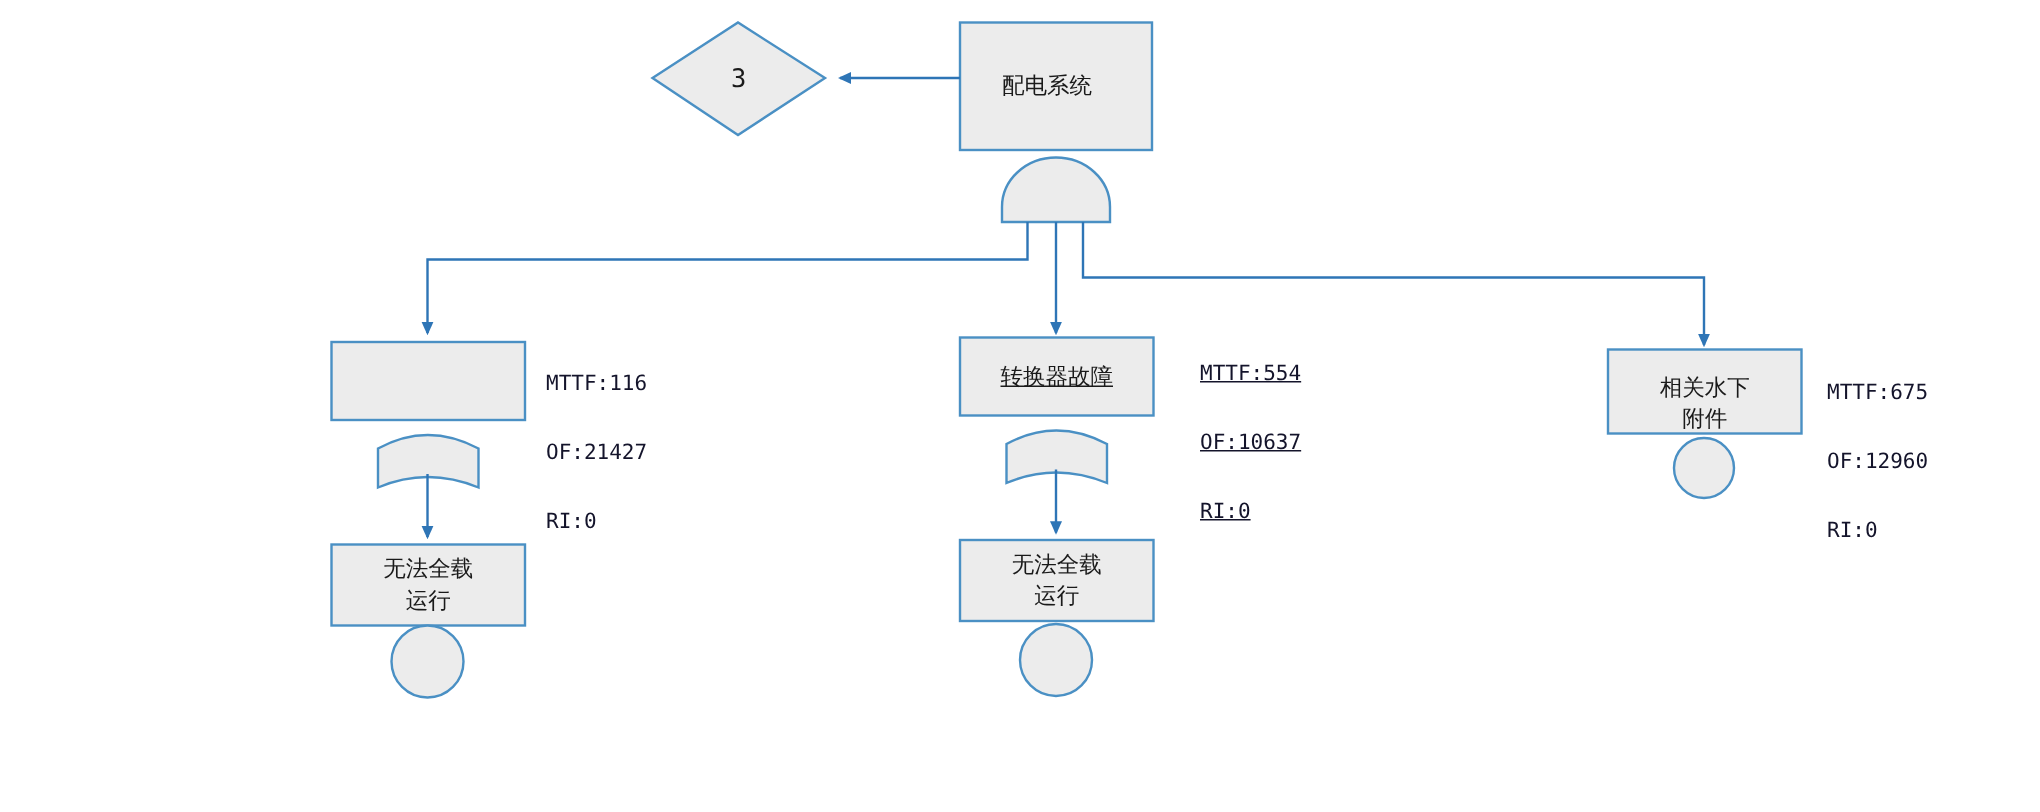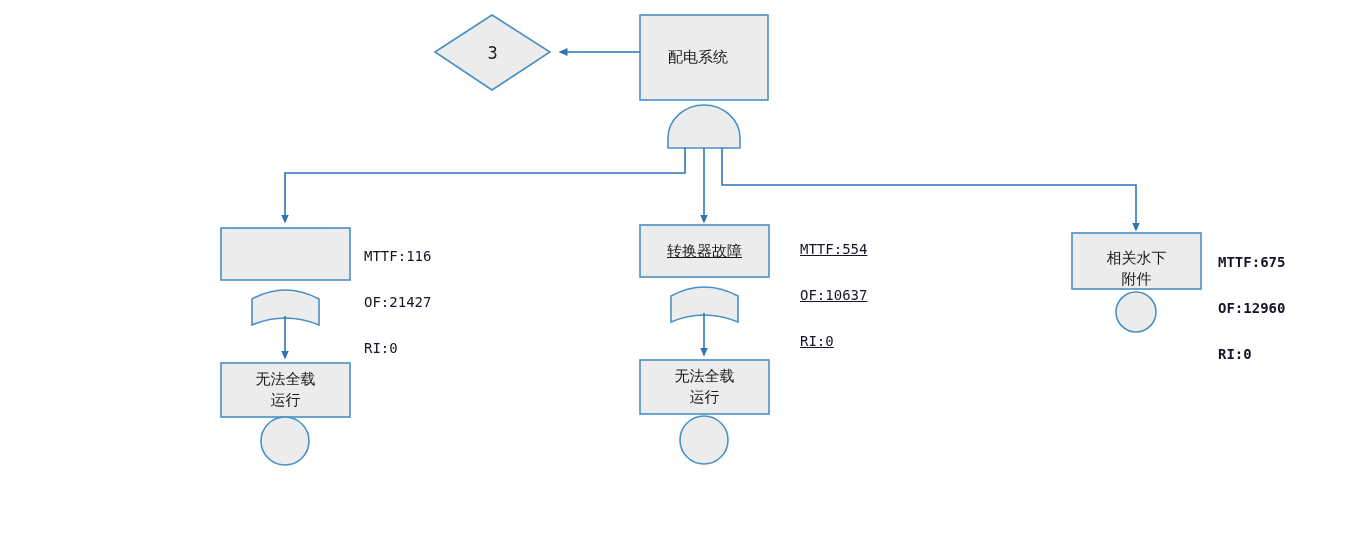--- a/index.html
+++ b/index.html
@@ -101,19 +101,19 @@
     <div>OF:10637</div>
     <div>RI:0</div>
   </div>
 
   <div class="node-label" style="left:640px;top:360px;width:129px;height:54px;">无法全载
 运行</div>
 
   <div class="node-label" style="left:1072px;top:233px;width:129px;height:72px;">相关水下
 附件</div>
 
-  <div class="metric" style="left:1218px;top:228px;font-weight:bold;">
+  <div class="metric" style="left:1218px;top:228px;">
     <div>MTTF:675</div>
     <div>OF:12960</div>
     <div>RI:0</div>
   </div>
 
 </div>
 
 </body></html>

